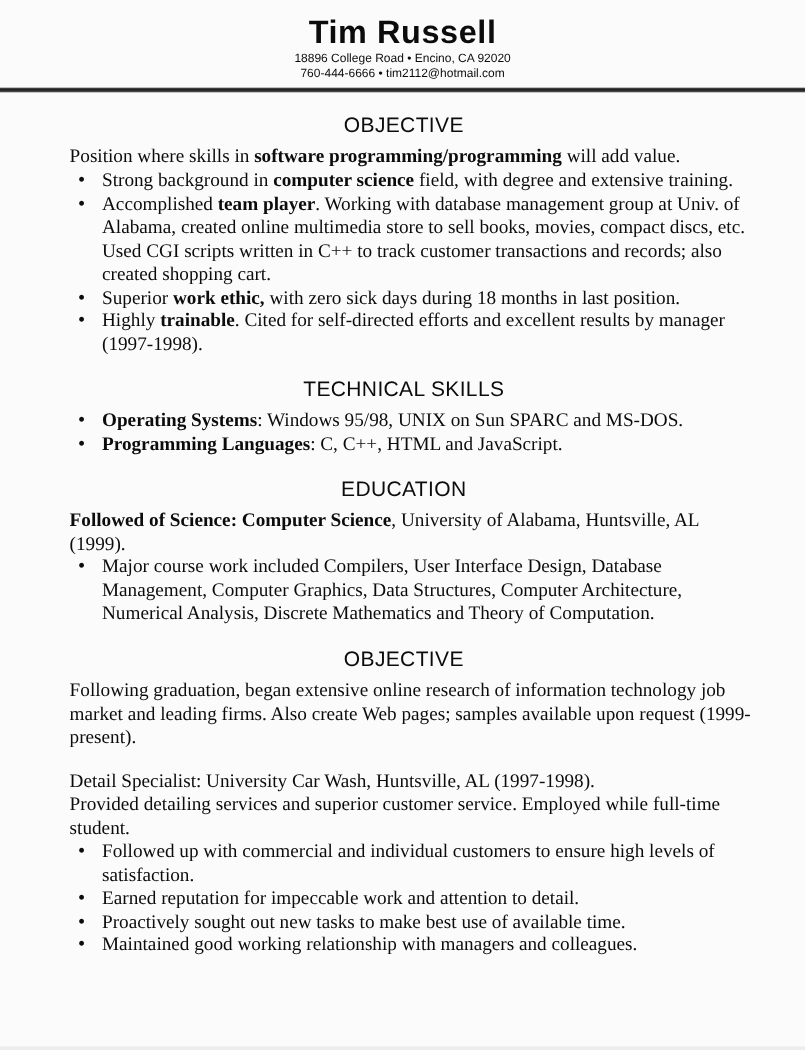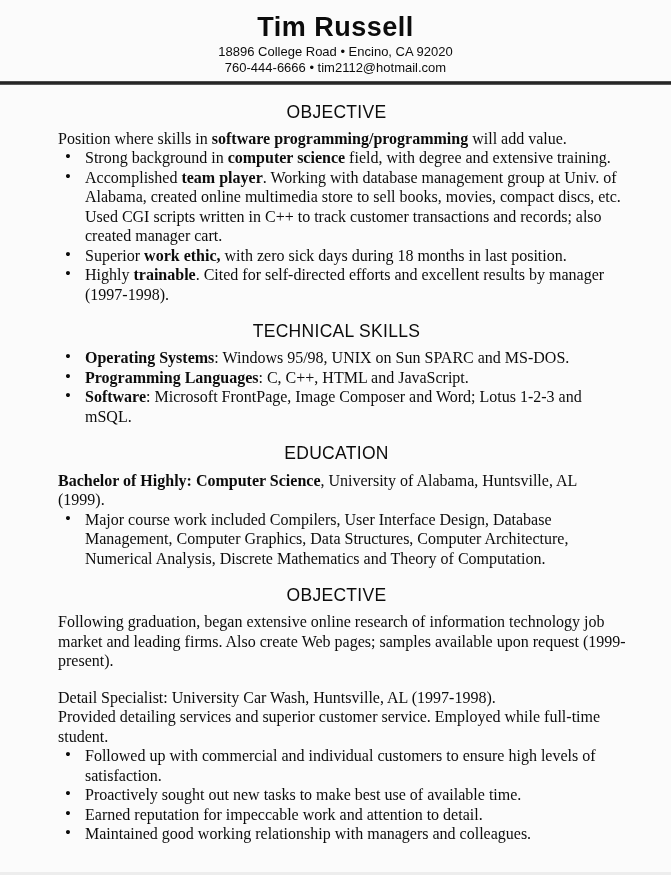--- a/index.html
+++ b/index.html
@@ -25,21 +25,21 @@
   .hdr h1 {
     margin: 0 0 3px 0;
     font-family: "Liberation Sans", sans-serif;
     font-weight: bold;
     font-size: 27px;
     line-height: 1.05;
     letter-spacing: 0.5px;
   }
   .hdr .addr {
     font-family: "Liberation Sans", sans-serif;
-    font-size: 13px;
+    font-size: 10px;
     line-height: 1.2;
   }
 
   .rule {
     width: 100%;
     height: 4px;
     margin-top: 5px;
     background: linear-gradient(to bottom, #6a6a6a 0%, #222222 30%, #2b2b2b 70%, #777777 100%);
   }
 
@@ -92,47 +92,46 @@
   </header>
   <div class="rule"></div>
   <main id="sections">
       <section>
         <h2>OBJECTIVE</h2>
         <p><span>Position where skills in </span><b>software programming/programming</b><span> will add value.</span></p>
       </section>
       <section>
         <ul>
           <li><span>Strong background in </span><b>computer science</b><span> field, with degree and extensive training.</span></li>
-          <li><span>Accomplished </span><b>team player</b><span>. Working with database management group at Univ. of Alabama, created online multimedia store to sell books, movies, compact discs, etc. Used CGI scripts written in C++ to track customer transactions and records; also created manager cart.</span></li>
+          <li><span>Accomplished </span><b>team player</b><span>. Working with database management group at Univ. of Alabama, created online multimedia store to sell books, movies, compact discs, etc. Used CGI scripts written in C++ to track customer transactions and records; also created shopping cart.</span></li>
           <li><span>Superior </span><b>work ethic,</b><span> with zero sick days during 18 months in last position.</span></li>
           <li><span>Highly </span><b>trainable</b><span>. Cited for self-directed efforts and excellent results by manager (1997-1998).</span></li>
         </ul>
       </section>
       <section>
         <h2>TECHNICAL SKILLS</h2>
         <ul>
           <li><b>Operating Systems</b><span>: Windows 95/98, UNIX on Sun SPARC and MS-DOS.</span></li>
           <li><b>Programming Languages</b><span>: C, C++, HTML and JavaScript.</span></li>
-          <li><b>Software</b><span>: Microsoft FrontPage, Image Composer and Word; Lotus 1-2-3 and mSQL.</span></li>
         </ul>
       </section>
       <section>
         <h2>EDUCATION</h2>
-        <p><b>Bachelor of Highly: Computer Science</b><span>, University of Alabama, Huntsville, AL (1999).</span></p>
+        <p><b>Followed of Science: Computer Science</b><span>, University of Alabama, Huntsville, AL (1999).</span></p>
         <ul>
           <li><span>Major course work included Compilers, User Interface Design, Database Management, Computer Graphics, Data Structures, Computer Architecture, Numerical Analysis, Discrete Mathematics and Theory of Computation.</span></li>
         </ul>
       </section>
       <section>
         <h2>OBJECTIVE</h2>
         <p><span>Following graduation, began extensive online research of information technology job market and leading firms. Also create Web pages; samples available upon request (1999-present).</span></p>
         <div class="spacer"></div>
         <p><span>Detail Specialist: University Car Wash, Huntsville, AL (1997-1998).</span></p>
         <p><span>Provided detailing services and superior customer service. Employed while full-time student.</span></p>
         <ul>
           <li><span>Followed up with commercial and individual customers to ensure high levels of satisfaction.</span></li>
+          <li><span>Earned reputation for impeccable work and attention to detail.</span></li>
           <li><span>Proactively sought out new tasks to make best use of available time.</span></li>
-          <li><span>Earned reputation for impeccable work and attention to detail.</span></li>
           <li><span>Maintained good working relationship with managers and colleagues.</span></li>
         </ul>
       </section>
     </main>
 </div>
 
 </body></html>

